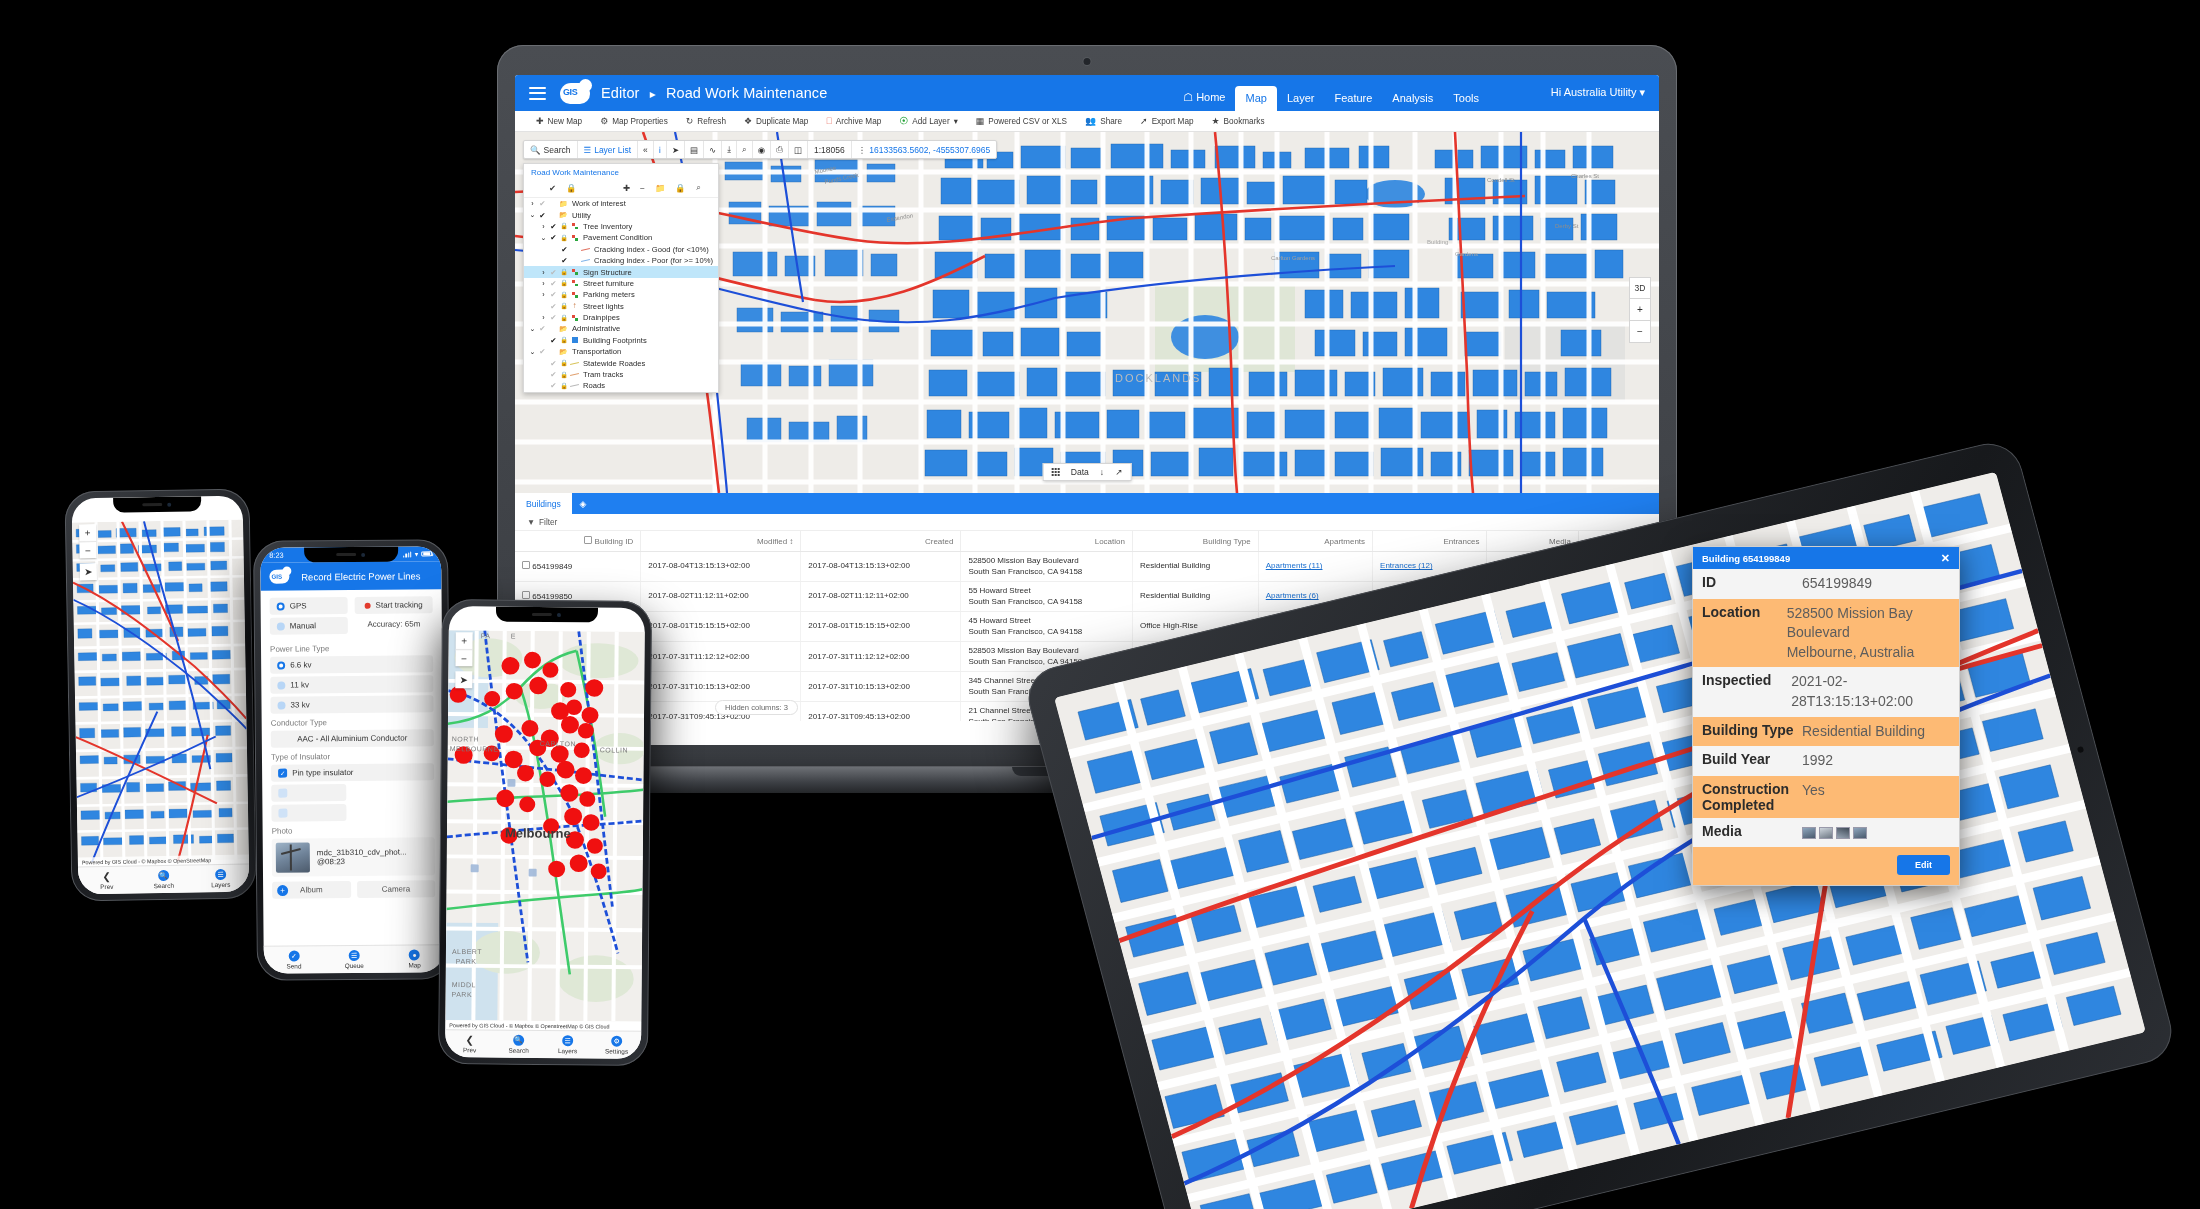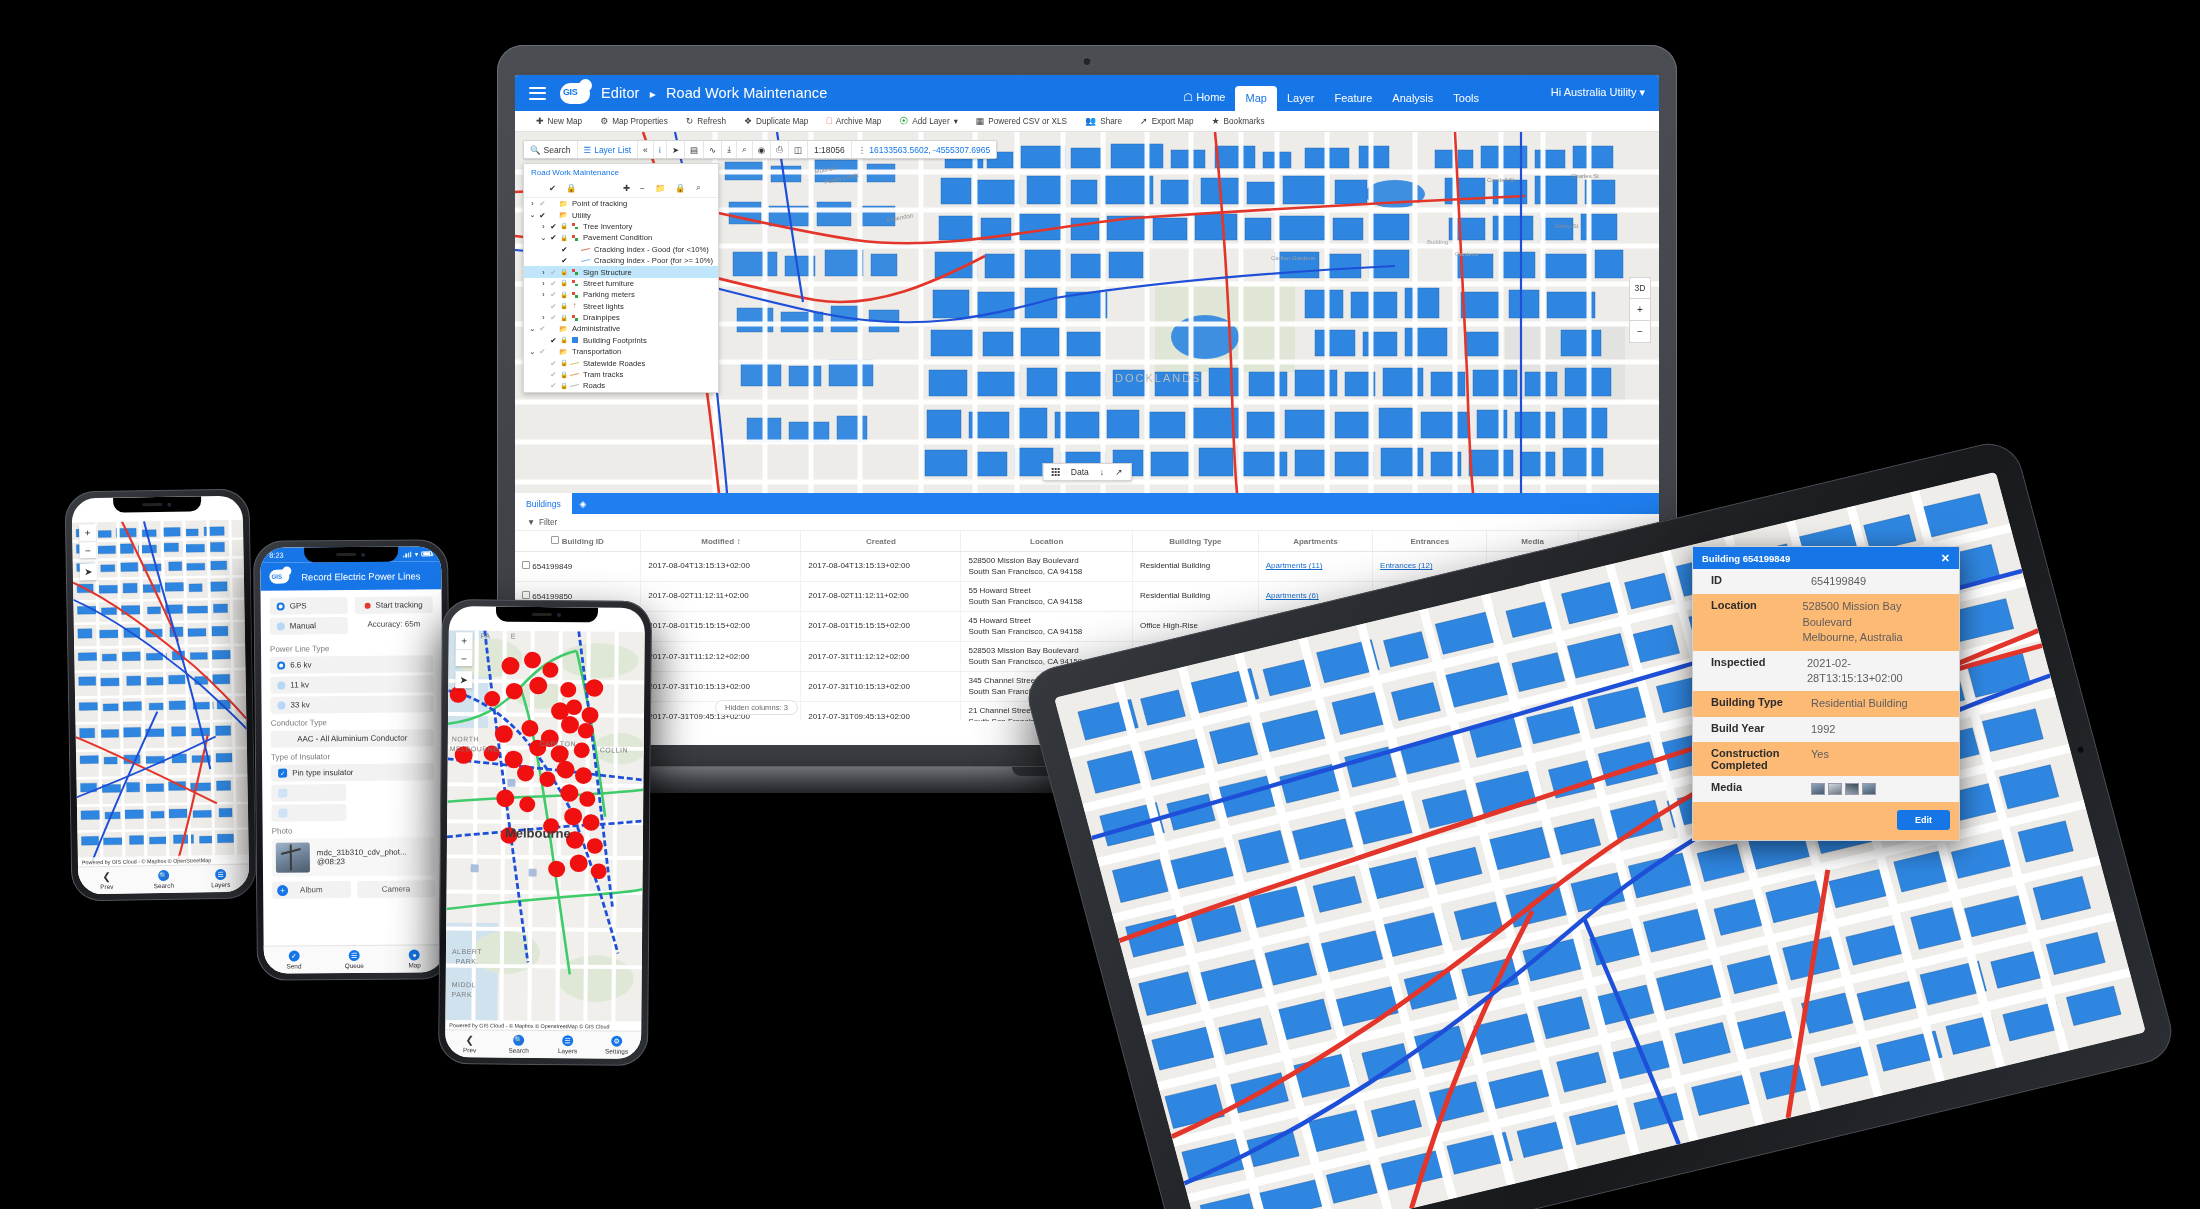--- a/index.html
+++ b/index.html
@@ -105,21 +105,21 @@
   .rightctl div:first-child{ border-top:1px solid #d5d5d5; font-size:8.5px;}
 
   
   .dtabs { height:21px; background:#1f7ff0; display:flex; align-items:stretch; }
   .dtab { background:#fff; color:#1676e8; font-size:8.6px; display:flex; align-items:center; padding:0 11px;}
   .dplus { width:22px; display:flex; align-items:center; justify-content:center; color:#fff; font-size:9px; cursor:pointer;}
   .filterbar { height:17px; display:flex; align-items:center; gap:4px; padding:0 12px; font-size:8.2px; color:#555;
     border-bottom:1px solid #eee; background:#fff;}
   .tblwrap { position:relative; background:#fff; height:190px; overflow:hidden;}
   table.dt { width:100%; border-collapse:collapse; font-size:8px; color:#2f2f2f; table-layout:fixed;}
-  table.dt th { text-align:center; font-weight:bold; color:#767676; font-size:8px; padding:5px 7px;
+  table.dt th { text-align:right; font-weight:normal; color:#767676; font-size:8px; padding:5px 7px;
     border-bottom:1px solid #e7e7e7; border-right:1px solid #eeeeee; background:#fff; }
   table.dt td { padding:4px 7px; border-bottom:1px solid #efefef; border-right:1px solid #f2f2f2; vertical-align:middle;
     line-height:1.32; }
   table.dt td a { color:#1a6fd0; }
   .cbx { width:8px; height:8px; border:1px solid #9a9a9a; border-radius:1px; display:inline-block;}
   .thumb { width:11px; height:11px; display:inline-block; margin-right:3px; vertical-align:middle;
     background:linear-gradient(160deg,#8fa6bd,#4a5a6d); border:1px solid #99a; }
   .thumb.b2{background:linear-gradient(160deg,#cfd6dd,#6d7783);}
   .thumb.b3{background:linear-gradient(200deg,#3f4a57,#99a6b5);}
   .gearcol { position:absolute; right:0; top:0; width:22px; height:100%; background:#fff; border-left:1px solid #eee;}
@@ -134,21 +134,21 @@
     border-radius:34px; box-shadow:0 30px 60px rgba(0,0,0,.85), 0 0 0 1px #4a4d52 inset; padding:30px 26px;}
   .tablet-screen { width:100%; height:100%; border-radius:5px; overflow:hidden; position:relative; background:#edeae6;}
   .tablet-cam{position:absolute;right:13px;top:50%;width:6px;height:6px;border-radius:50%;background:#0b0c0e;transform:translateY(-50%);}
 
   
   .popup { position:absolute; left:1692px; top:546px; width:268px; background:#fdba74;
     box-shadow:0 7px 26px rgba(0,0,0,.55); z-index:60; border:1px solid #cfcfcf;}
   .popup-hd { height:22px; background:#1676e8; color:#fff; display:flex; align-items:center;
     justify-content:space-between; padding:0 9px; font-size:9.5px; font-weight:bold;}
   .popup-hd .x { font-size:11px; cursor:pointer; }
-  .prow { display:flex; font-size:11px; padding:5px 18px; }
+  .prow { display:flex; font-size:14px; padding:5px 9px; }
   .prow:nth-child(odd){ background:#f4f4f4; }
   .prow .k { width:100px; font-weight:bold; color:#2c2c2c; }
   .prow .v { color:#5d5d5d; line-height:1.4;}
   .pmedia .thumb{width:14px;height:12px;}
   .pfoot { display:flex; justify-content:flex-end; padding:8px 9px 10px 9px; }
   .btn-edit { background:#1676e8; color:#fff; font-size:9px; font-weight:bold; padding:5px 18px; border:none; border-radius:3px; cursor:pointer;}
 
   
   .phone { position:absolute; }
   .ph-body { position:absolute; inset:0; background:linear-gradient(140deg,#3a3d42,#121316 55%,#2e3136);
@@ -574,21 +574,21 @@
             </div>
             <div id="layer-rows">
                 <div class="lyr">
                   <span style="width:0px;flex:none"></span>
                   <span class="car">›</span>
                   <span class="chk off">✔</span>
                   <span class="lk"></span>
                   <span class="sym">
                     <span style="color:#444;font-size:7px">📁</span>
                   </span>
-                  <span class="nm">Point of tracking</span>
+                  <span class="nm">Work of interest</span>
                 </div>
                 <div class="lyr">
                   <span style="width:0px;flex:none"></span>
                   <span class="car">⌄</span>
                   <span class="chk">✔</span>
                   <span class="lk"></span>
                   <span class="sym">
                     <span style="color:#444;font-size:7px">📂</span>
                   </span>
                   <span class="nm">Utility</span>

